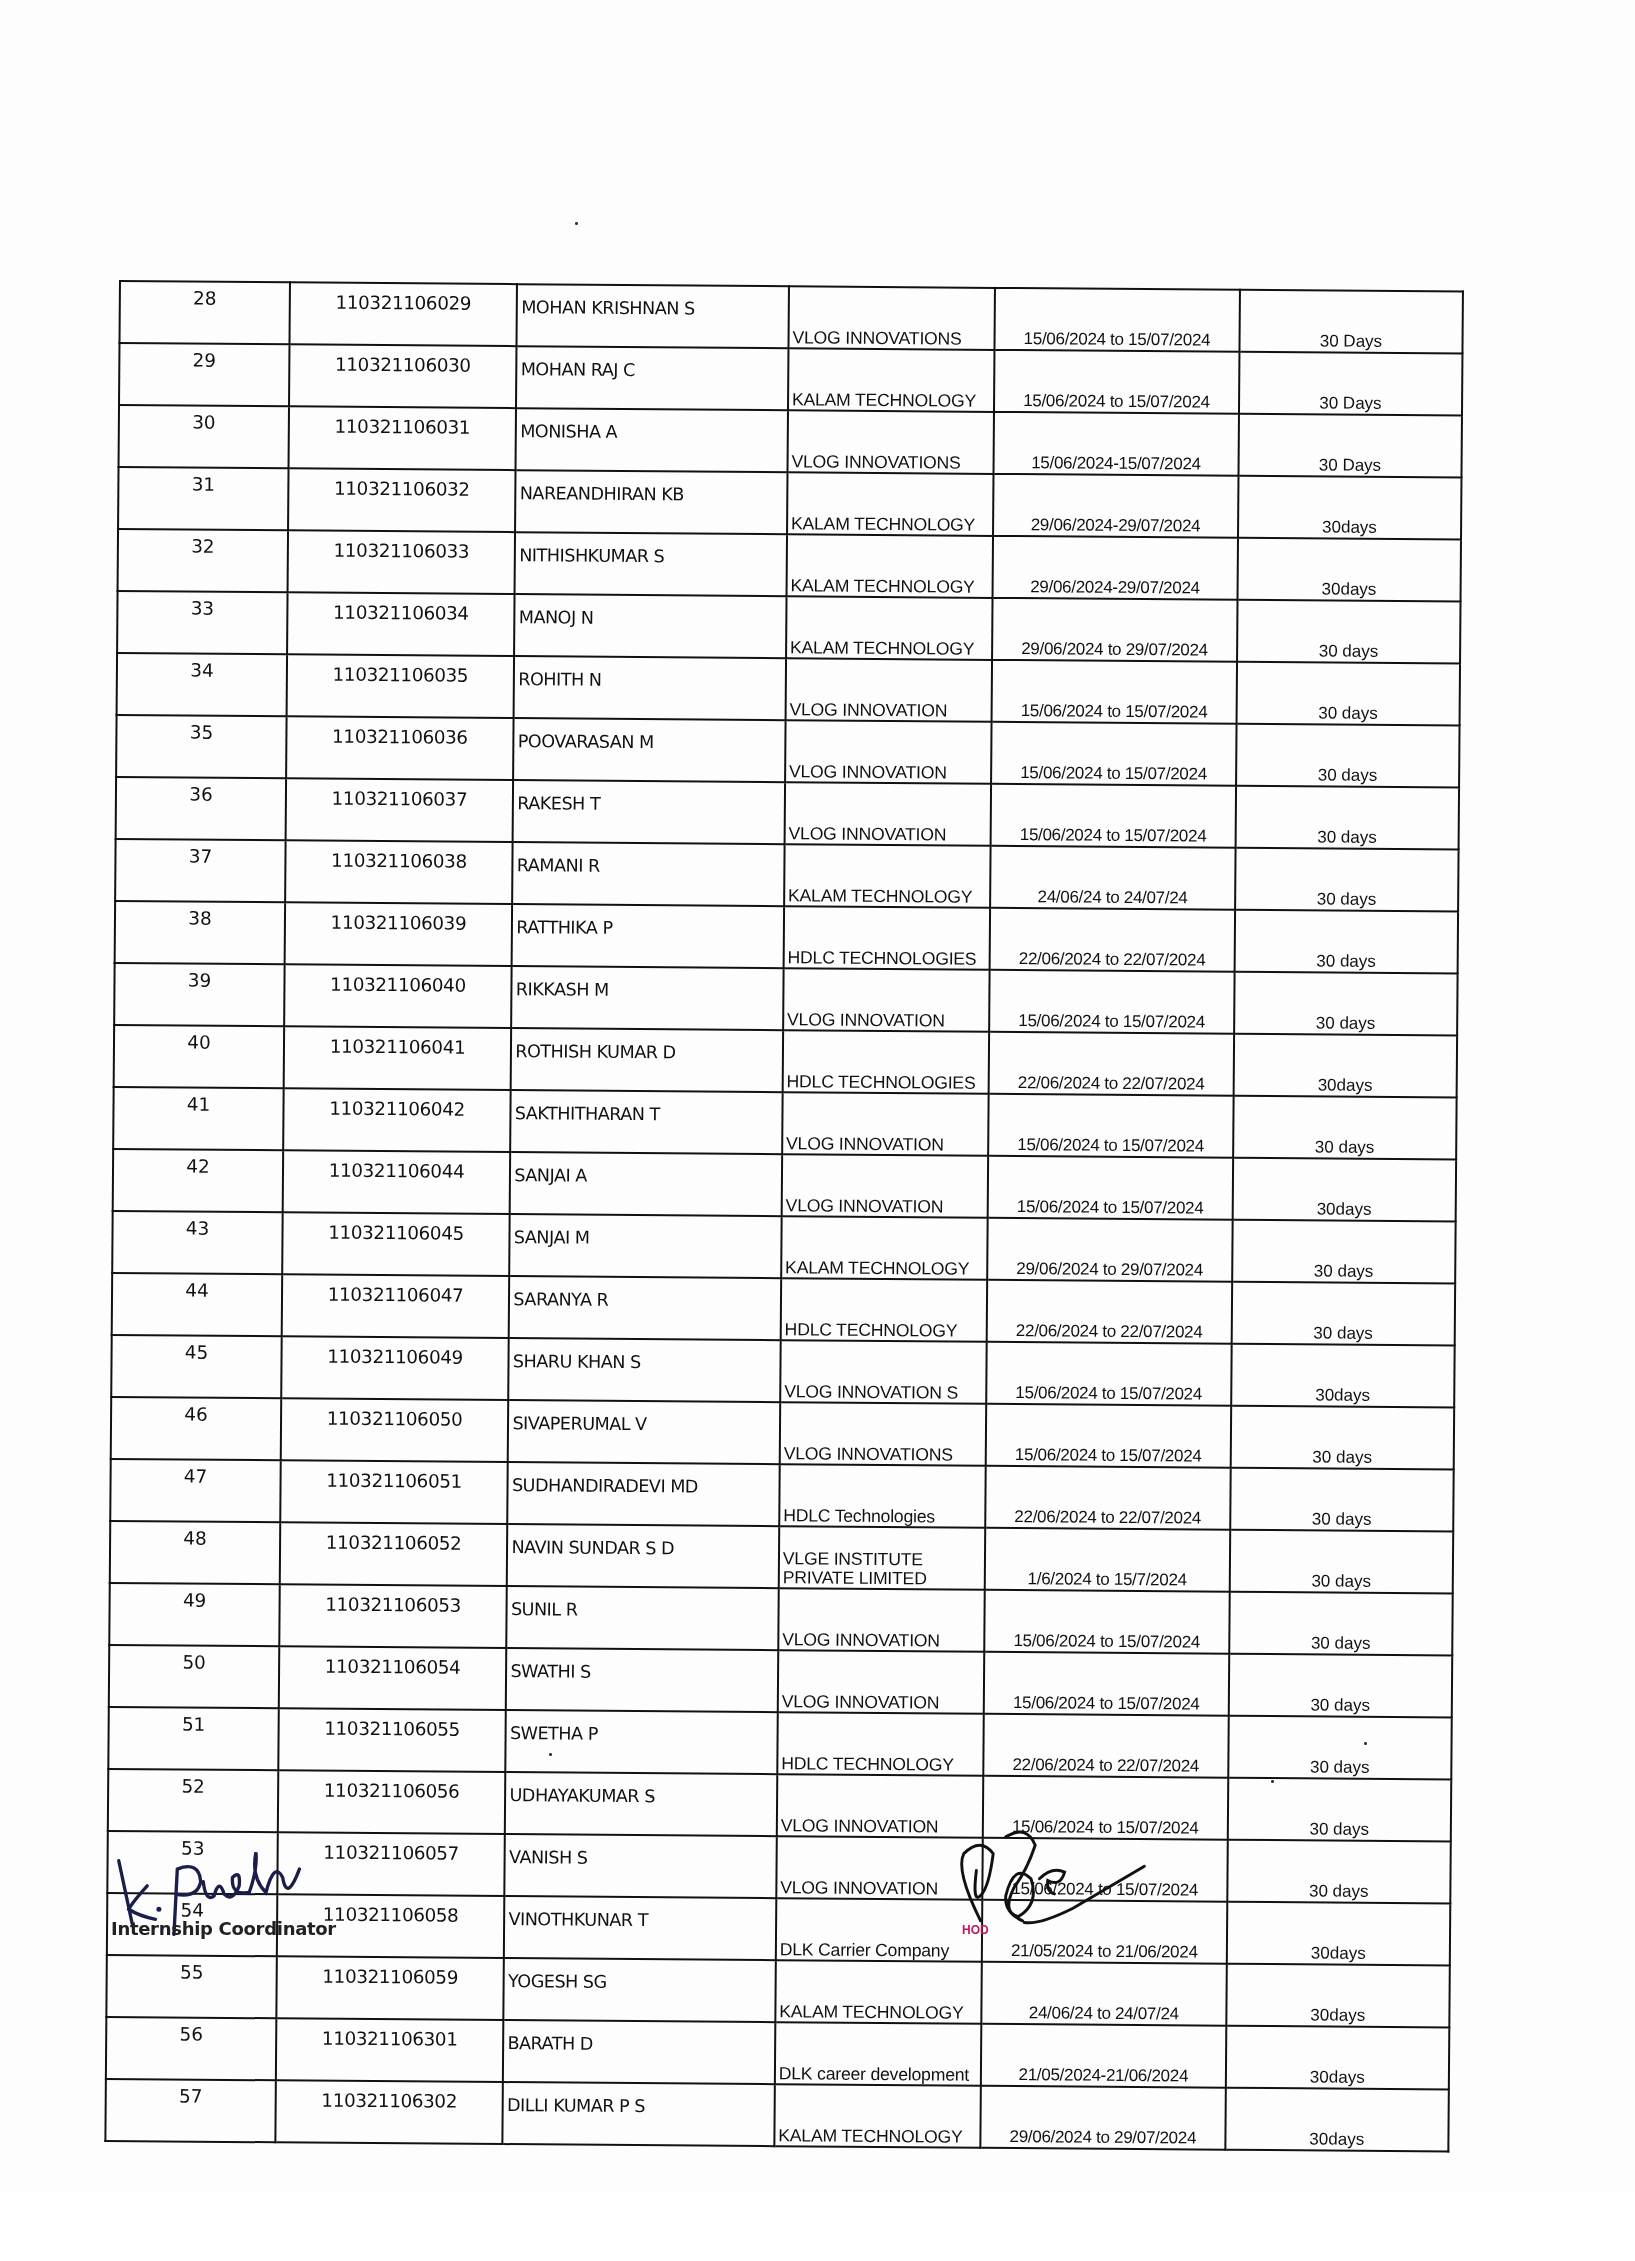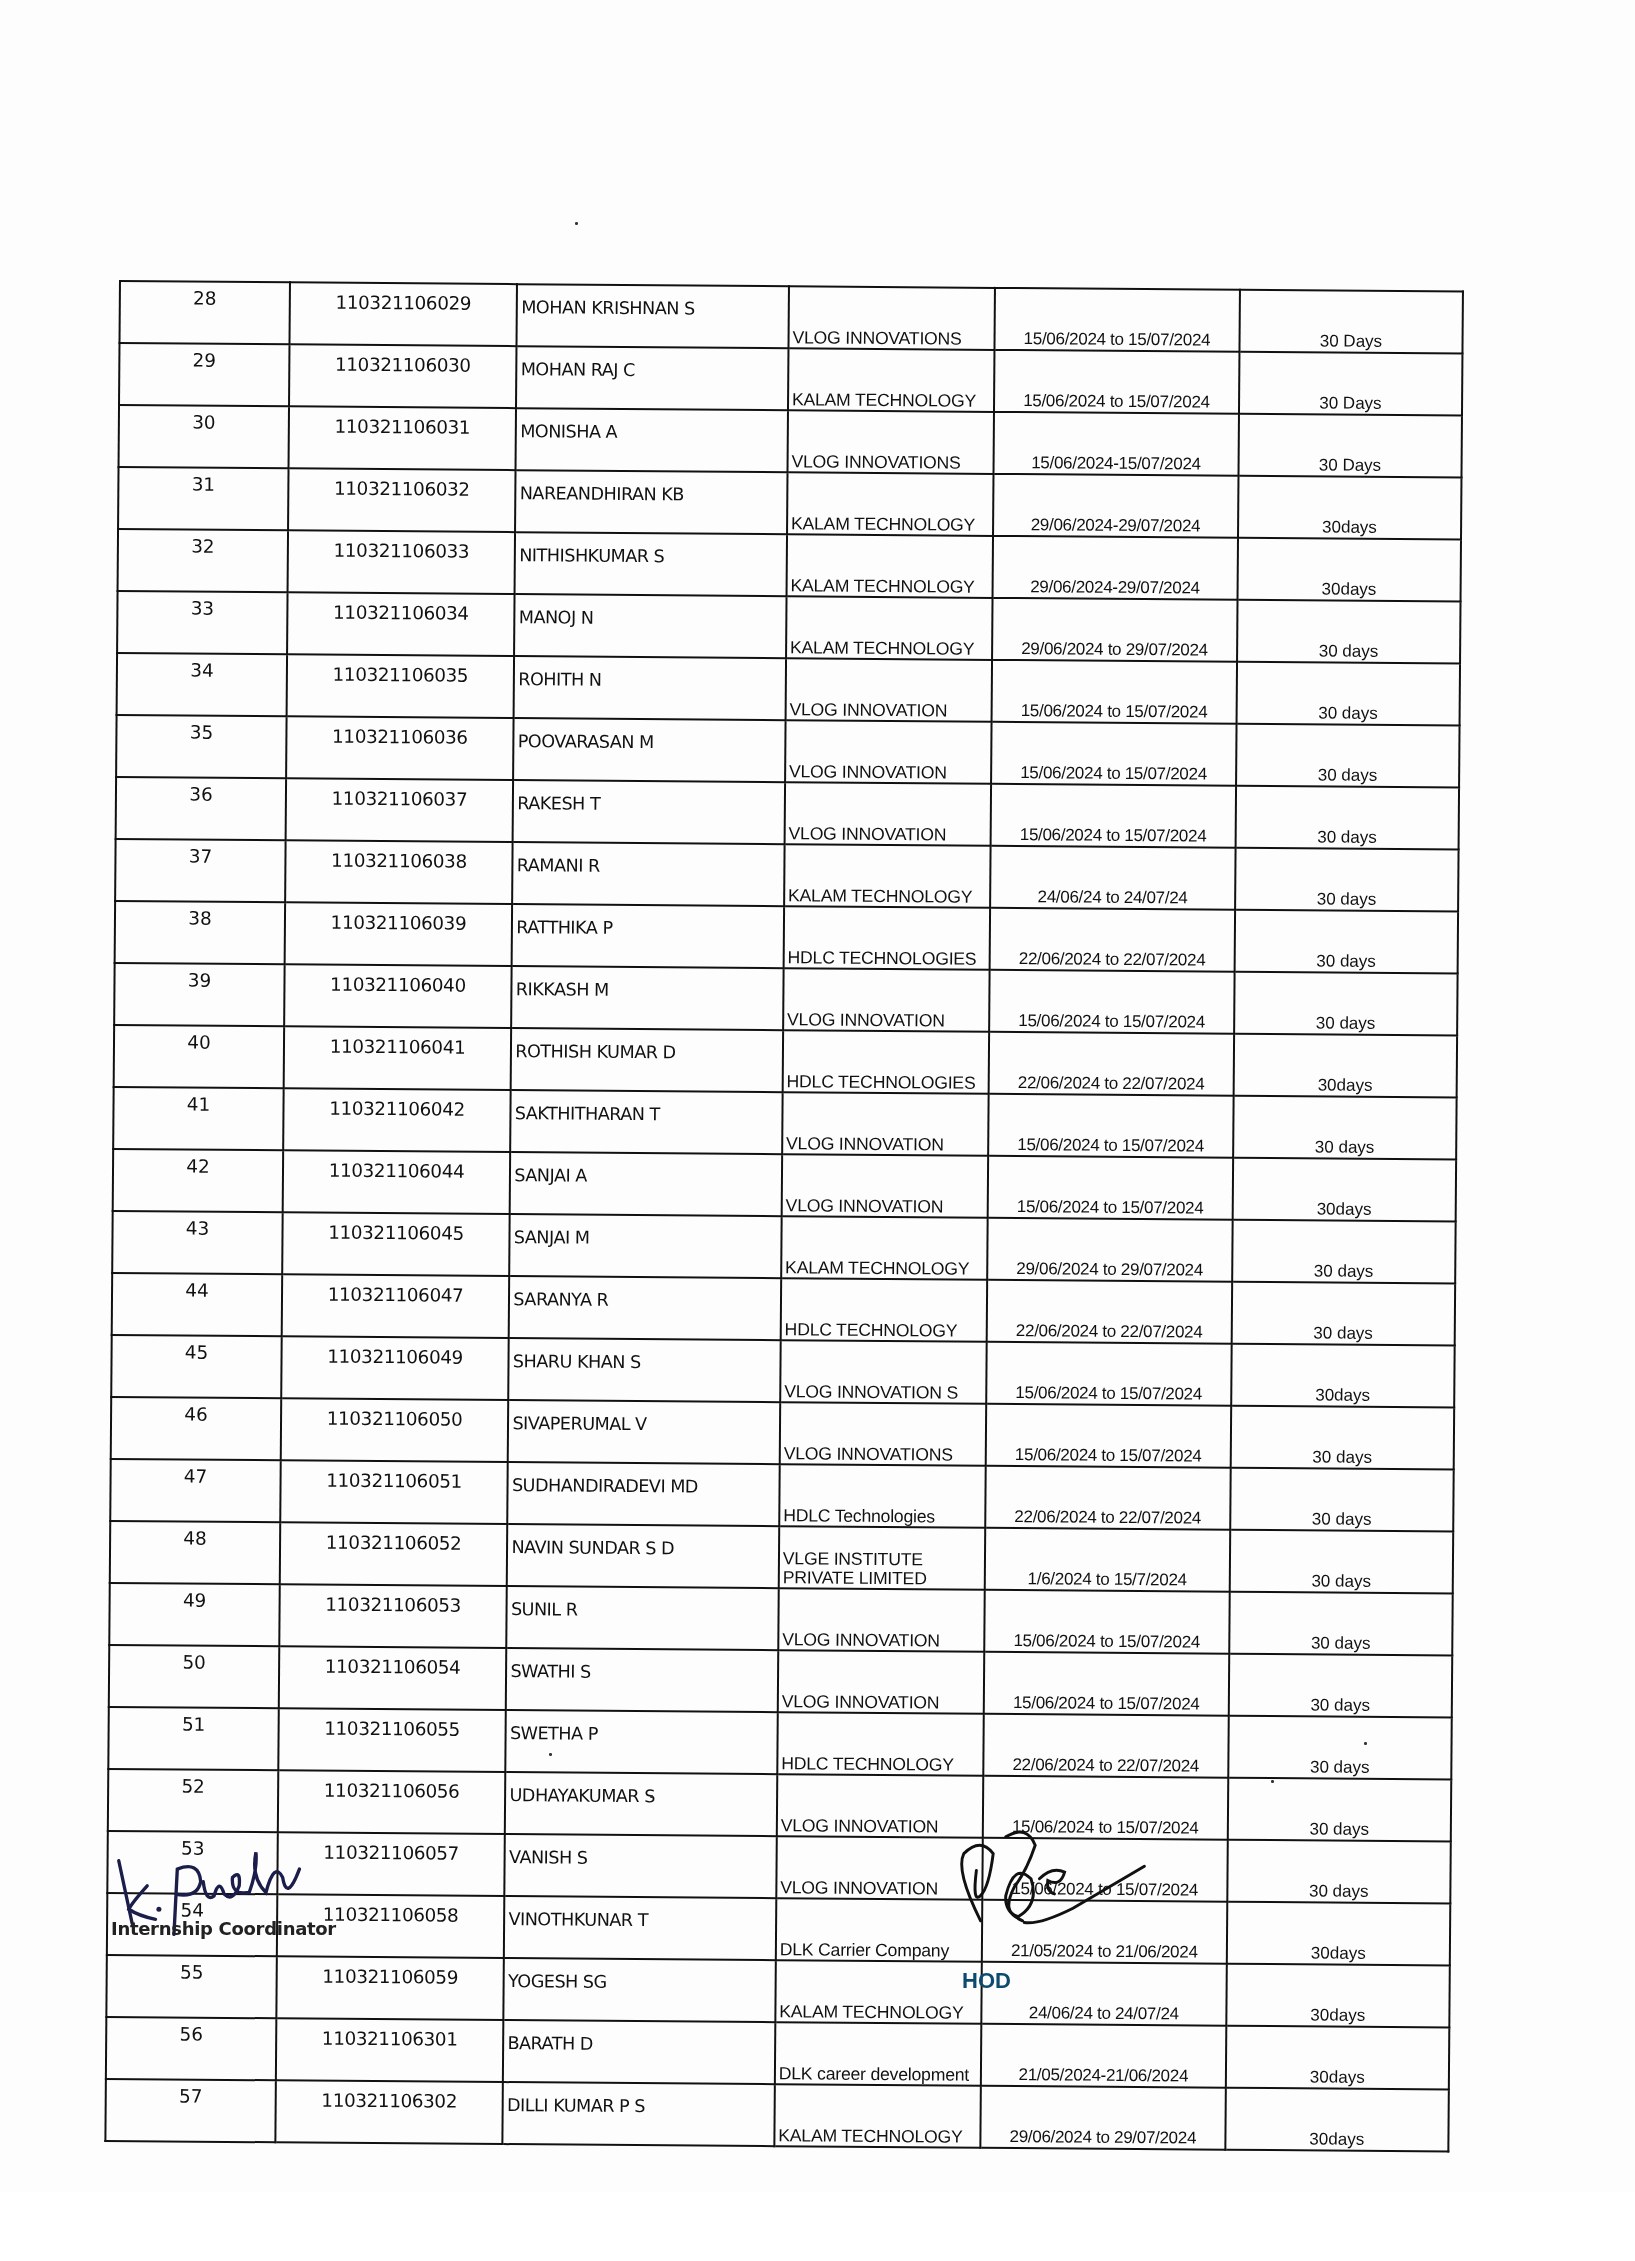--- a/index.html
+++ b/index.html
@@ -10,21 +10,21 @@
   td { border: 2.5px solid #111; height: 43px; padding: 0; vertical-align: bottom; font-size: 19px; line-height: 21px; position: relative; overflow: hidden; }
   td.sno { width: 168px; text-align: center; vertical-align: top; padding-top: 5px; font-family: "DejaVu Sans", sans-serif; font-size: 18.4px; }
   td.reg { width: 225px; text-align: center; vertical-align: top; padding-top: 8.4px; font-family: "DejaVu Sans", sans-serif; font-size: 18.4px; letter-spacing: -0.4px; }
   td.name { width: 267px; text-align: left; padding-left: 3.4px; vertical-align: top; padding-top: 11.7px; font-family: "DejaVu Sans", sans-serif; font-size: 17.6px; letter-spacing: -0.5px; }
   td.company { width: 201px; text-align: left; padding-left: 2.5px; font-family: "Liberation Sans", sans-serif; font-size: 17.6px; line-height: 19px; letter-spacing: -0.2px; }
   td.period { width: 243px; text-align: center; font-size: 17px; padding-bottom: 0; letter-spacing: -0.3px; }
   td.duration { width: 221px; text-align: center; font-size: 17px; padding-top: 17px; vertical-align: bottom; padding-bottom: 0; }
   .sig-left { position: absolute; left: 107px; top: 1844px; width: 251px; height: 92px; }
   .sig-left-label { position: absolute; left: 111px; top: 1918px; font-family: "DejaVu Sans", sans-serif; font-weight: bold; font-size: 18px; color: #222; letter-spacing: -0.3px; }
   .sig-right { position: absolute; left: 947px; top: 1820px; width: 210px; height: 126px; }
-  .sig-right-label { position: absolute; left: 962px; top: 1923px; font-family: "Liberation Sans", sans-serif; font-weight: bold; font-size: 22px; color: #0c4a6e; margin-top: 45px; }
+  .sig-right-label { position: absolute; left: 962px; top: 1923px; font-family: "Liberation Sans", sans-serif; font-weight: bold; font-size: 12px; color: #be185d; }
   .speck { position: absolute; width: 2.5px; height: 2.5px; background: #333; border-radius: 50%; }
 </style>
 </head>
 <body>
 
 <div class="page">
 
   <div class="table-wrap">
     <table>
       <tbody id="table-body">

